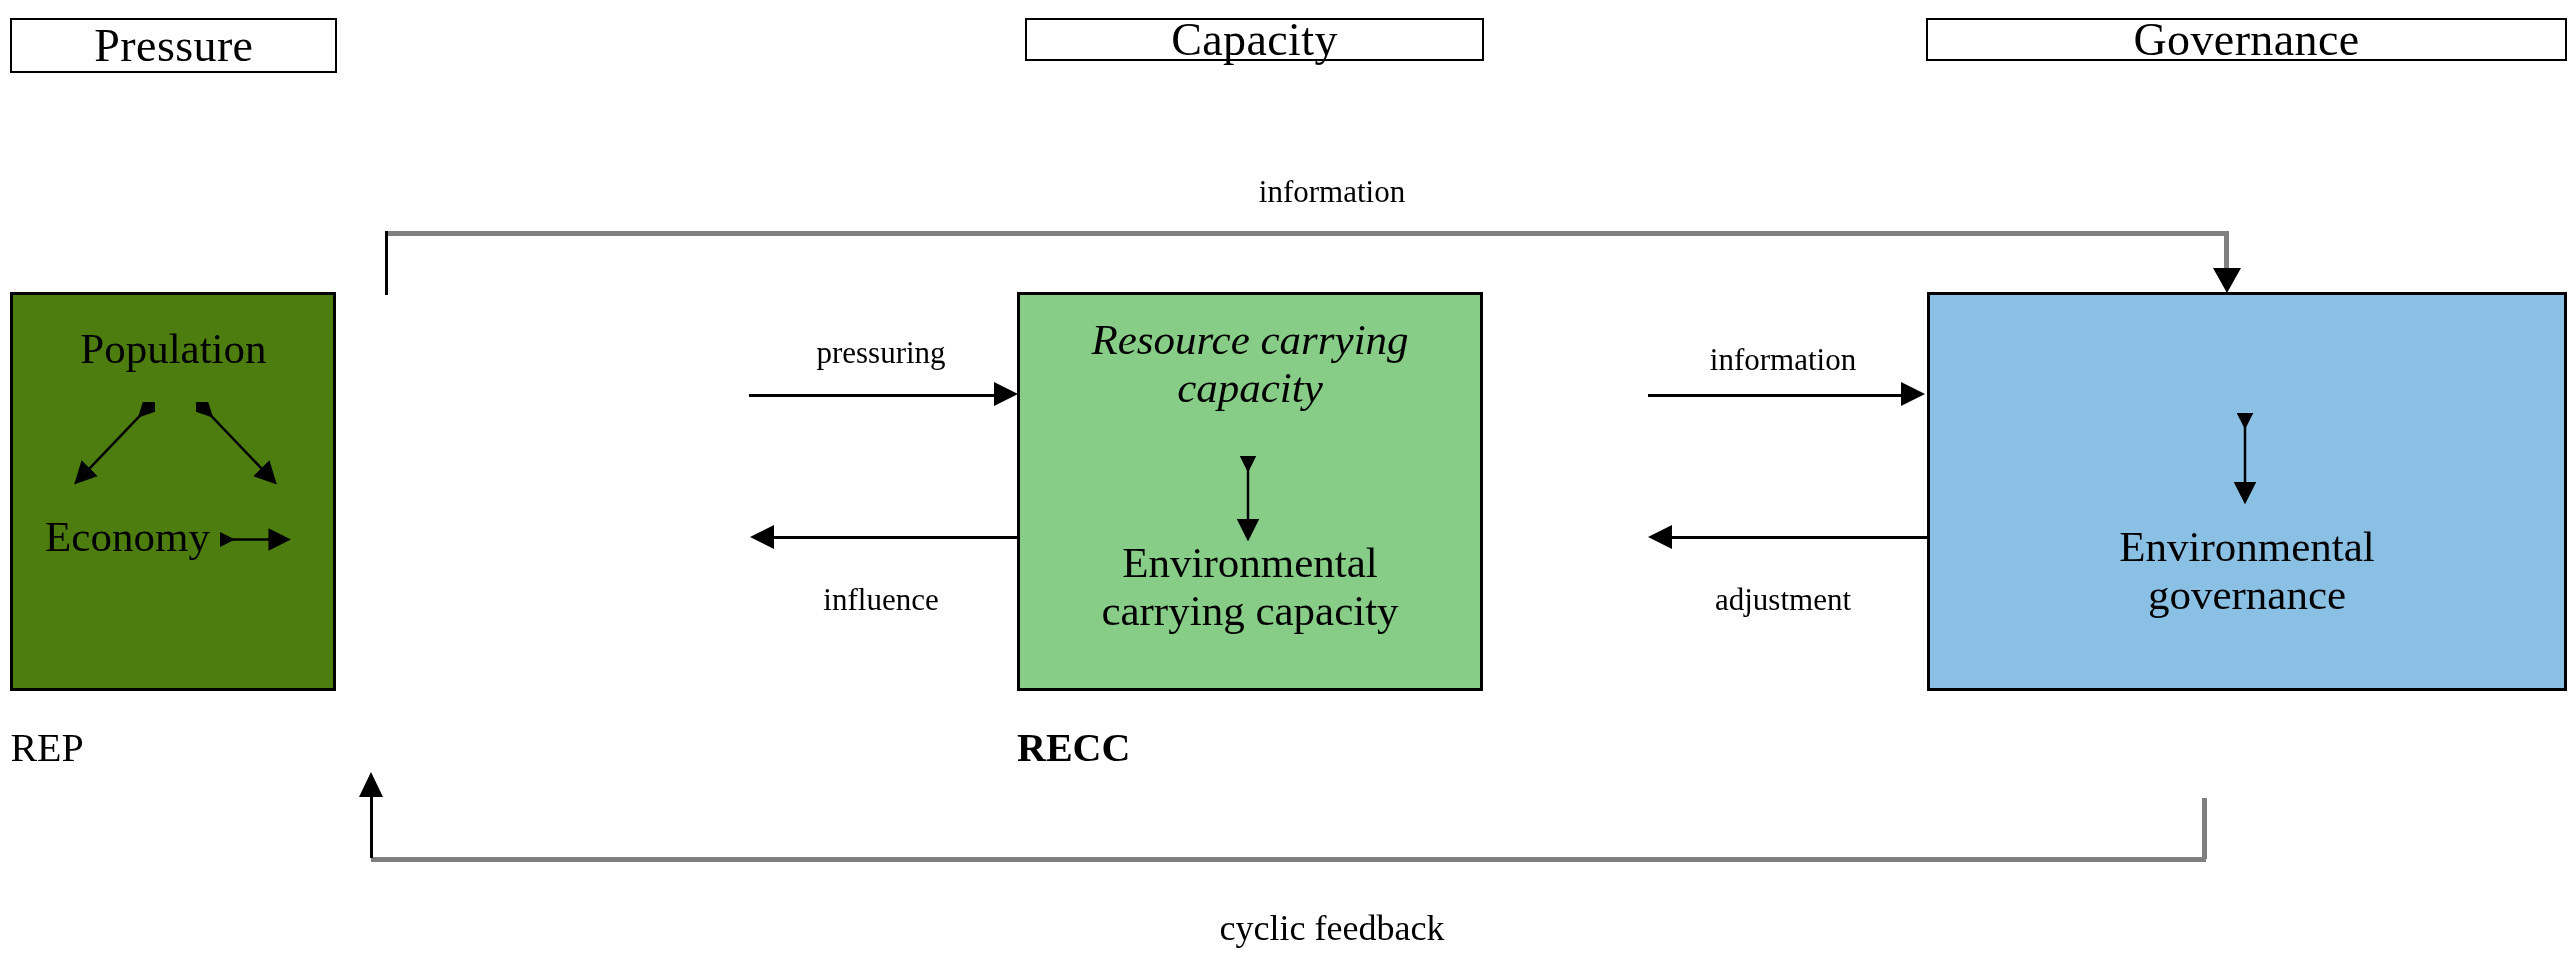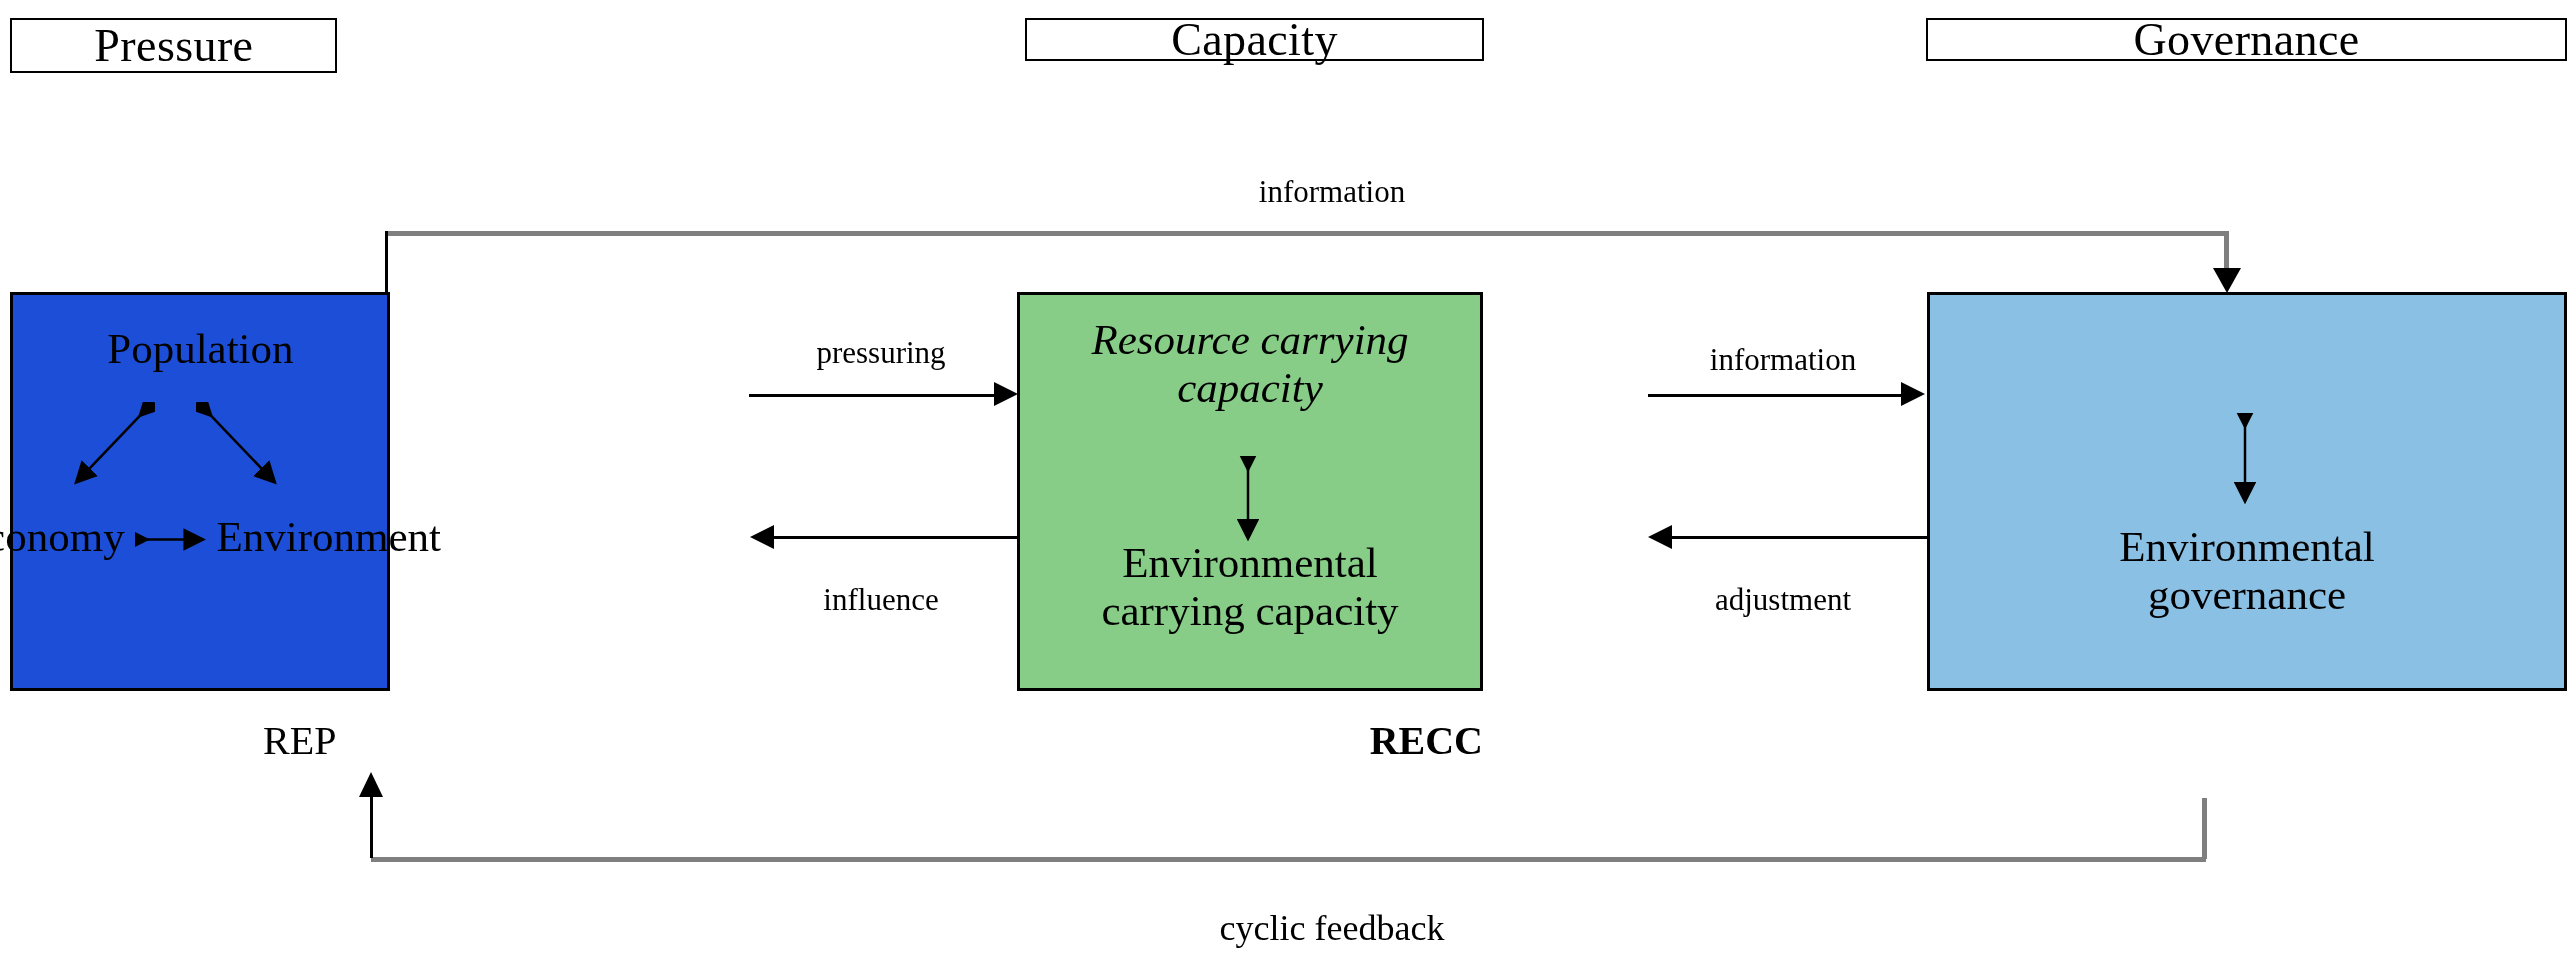--- a/index.html
+++ b/index.html
@@ -47,23 +47,24 @@
     text-align: center;
   }
   .block-line {
     font-size: 43px;
     line-height: 1.12;
   }
 
   
   .caption {
     position: absolute;
-    text-align: right;
+    text-align: left;
     font-size: 40px;
     line-height: 1;
+    margin-top: 7px;
   }
   .caption.bold { font-weight: bold; }
 
   
   .edge-label {
     position: absolute;
     text-align: center;
     font-size: 31px;
     line-height: 1;
     white-space: nowrap;
@@ -143,21 +144,21 @@
 
   <div class="edge-label" style="left:1036px; top:176px; width:592px;">information</div>
 
   <div class="h-line-gray" style="left:387px; top:231px; width:1842px;"></div>
 
   <div class="v-line" style="left:385px; top:231px; height:64px;"></div>
 
   <div class="v-line-gray" style="left:2224px; top:231px; height:46px;"></div>
   <div class="arrow-down" style="left:2213px; top:268px;"></div>
 
-  <div class="block" style="left:10.4px; top:292px; width:380px; height:104px; background:#1d4ed8; height:399px;">
+  <div class="block" style="left:10.4px; top:292px; width:326px; height:104px; background:#4d7c0f; height:399px;">
 
     <div class="block-inner" style="top:30px;">
       <span class="block-line">Population</span>
     </div>
 
     <span class="svg-ico" style="left:53px; top:107px;">
       <svg width="89" height="89" viewBox="0 0 120 120">
         <defs>
           <marker id="ah1" markerWidth="9" markerHeight="9" refX="6" refY="4.5" orient="auto">
             <path d="M0,0 L9,4.5 L0,9 z" fill="#000"></path>
@@ -173,21 +174,20 @@
       </svg>
     </span>
 
     <div class="block-inner" style="top:218px; display:flex; align-items:center; justify-content:center;">
       <span class="block-line">Economy</span>
       <span class="svg-ico" style="position:relative; margin:0 10.4px; top:4.4px;">
         <svg width="71" height="25" viewBox="0 0 96 34">
           <line x1="10" y1="17" x2="86" y2="17" stroke="#000" stroke-width="3.4" marker-start="url(#ah1)" marker-end="url(#ah1)"></line>
         </svg>
       </span>
-      <span class="block-line">Environment</span>
     </div>
   </div>
 
   <div class="caption" style="left:10.4px; top:721px; width:326px;">REP</div>
 
   <div class="block" style="left:1017px; top:292px; width:466px; height:399px; background:#87CD87;">
 
     <div class="block-inner" style="top:21px;font-style:italic;">
       <div class="block-line">Resource carrying</div>
       <div class="block-line">capacity</div>

